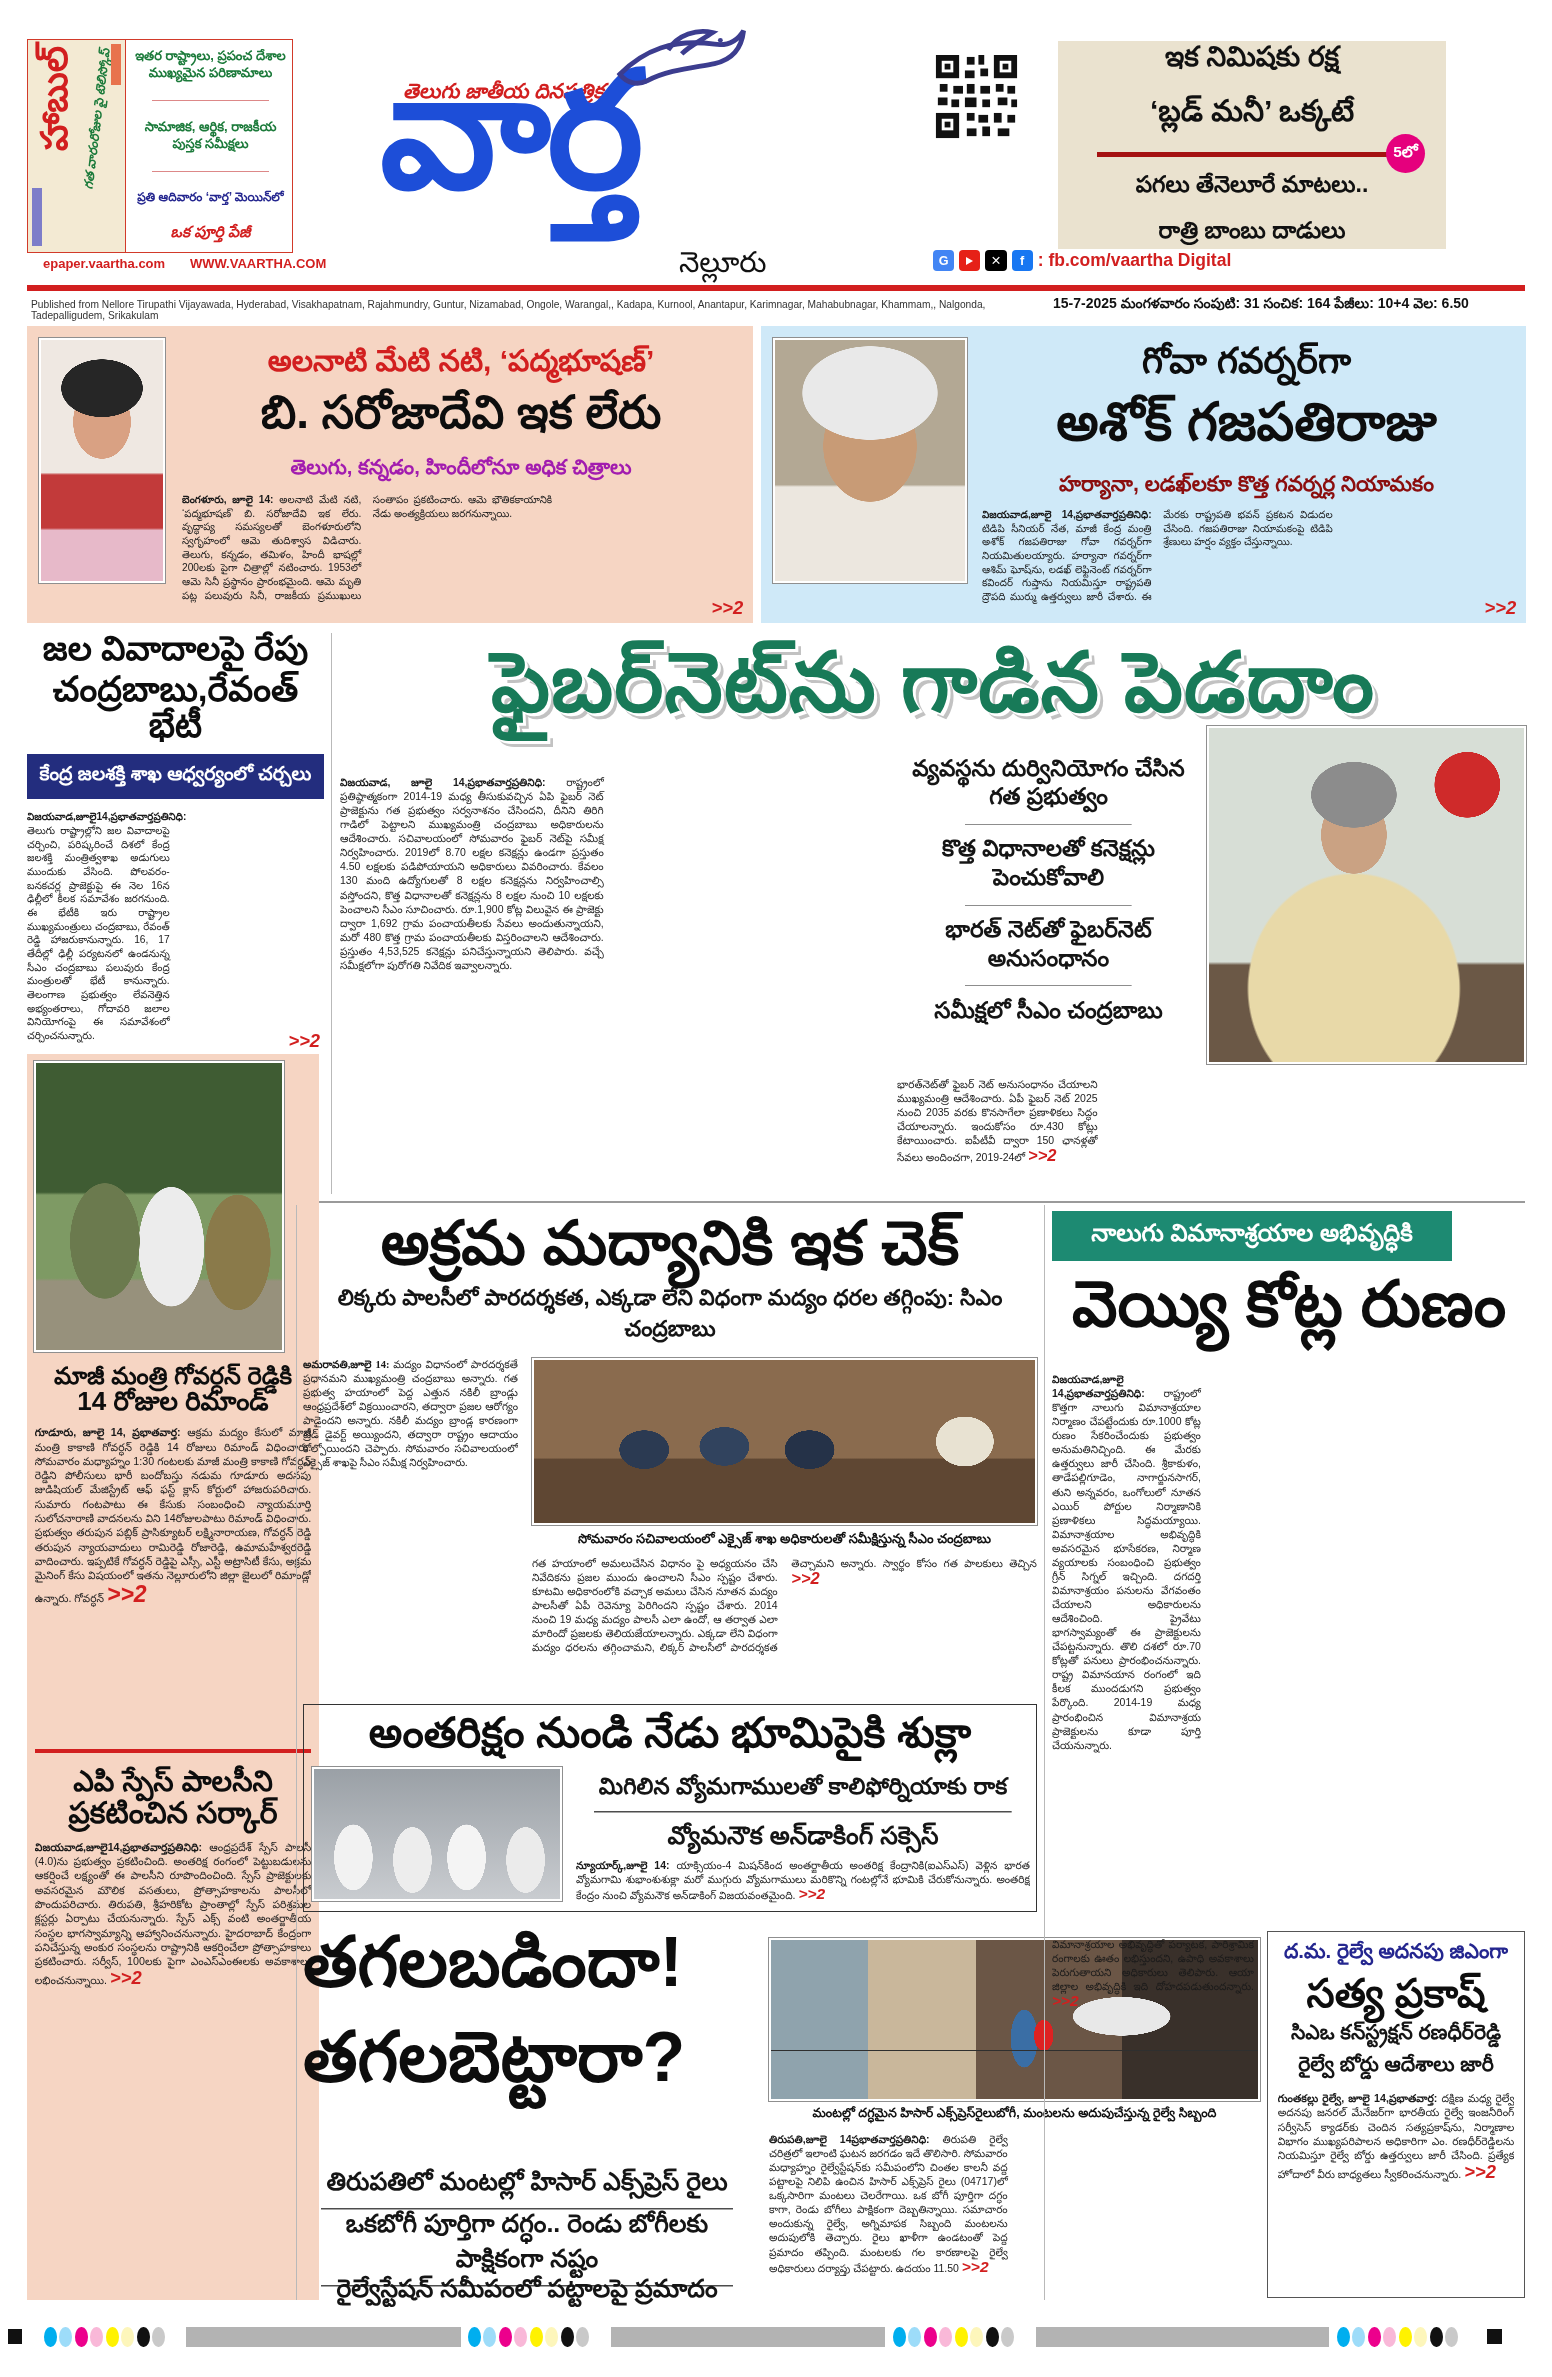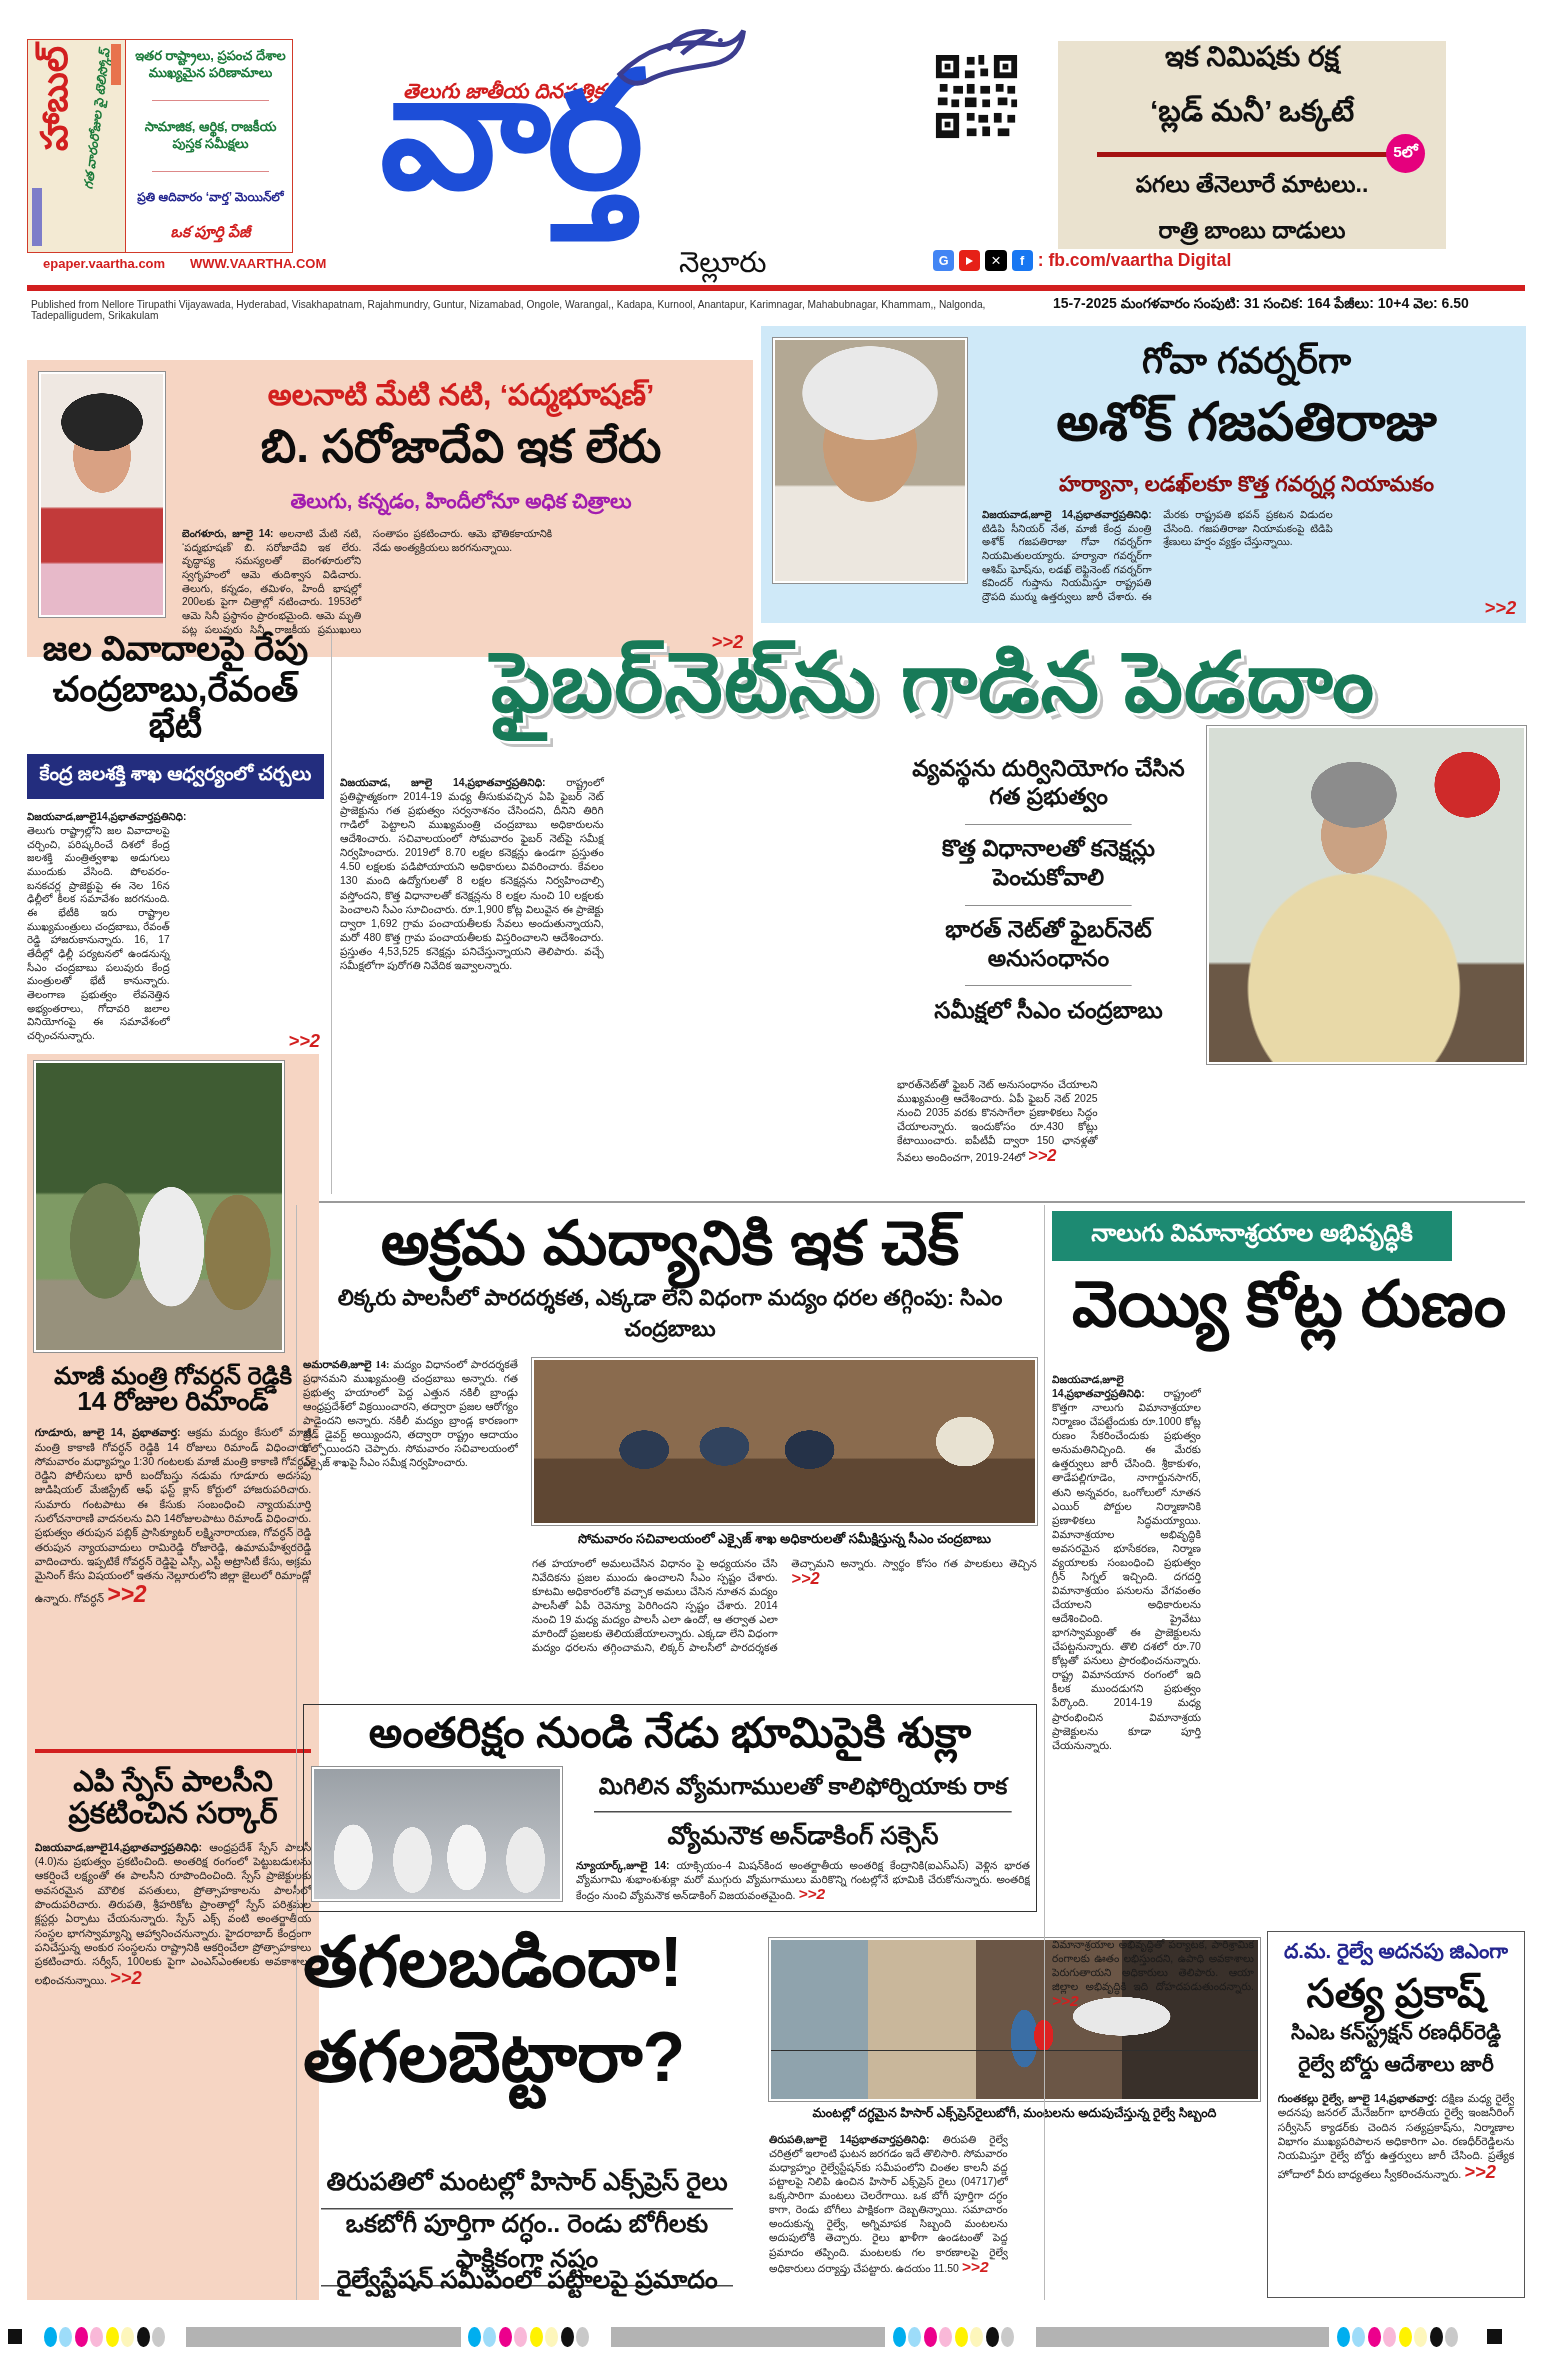--- a/index.html
+++ b/index.html
@@ -119,21 +119,21 @@
     </span>
   <span class="icon" style="background:#000;">✕</span>
   <span class="icon" style="background:#1877f2;">f</span>
   <span class="red b" style="font-size:17.5px;">: fb.com/vaartha Digital</span>
 </div>
 
 <div class="abs rule-red" style="left:27px;top:285px;width:1498px;height:5.8px;"></div>
 <div class="abs" style="left:31px;top:299px;width:980px;font-size:10.2px;color:#333;">Published from   Nellore   Tirupathi Vijayawada, Hyderabad, Visakhapatnam, Rajahmundry, Guntur, Nizamabad, Ongole, Warangal,, Kadapa, Kurnool, Anantapur,  Karimnagar, Mahabubnagar, Khammam,, Nalgonda, Tadepalligudem, Srikakulam</div>
 <div class="abs b" style="left:1053px;top:295px;width:475px;font-size:14px;color:#111;">15-7-2025  మంగళవారం  సంపుటి: 31  సంచిక: 164  పేజీలు: 10+4  వెల: 6.50</div>
 
-<div class="abs" style="left:27px;top:326px;width:726px;height:297px;background:#f6d5c3;margin-top:34px;">
+<div class="abs" style="left:27px;top:326px;width:726px;height:297px;background:#f6d5c3;">
   <div class="photo abs" style="left:11.6px;top:11.6px;width:126px;height:245px;background:
     radial-gradient(ellipse 41px 29px at 50% 20%, #262626 99%, transparent 100%),
     radial-gradient(ellipse 29px 37px at 50% 34%, #d9a183 99%, transparent 100%),
     linear-gradient(180deg,#efe8e2 55%,#c23a3a 56% 78%,#e7b9c9 79%);"></div>
   <div class="abs c kicker-red" style="left:155px;top:17.5px;width:558px;font-size:30px;">అలనాటి మేటి నటి, ‘పద్మభూషణ్’</div>
   <div class="abs c headline" style="left:155px;top:62px;width:558px;font-size:46px;">బి. సరోజాదేవి ఇక లేరు</div>
   <div class="abs c b" style="left:155px;top:130px;width:558px;font-size:20.4px;color:#a21caf;">తెలుగు, కన్నడం, హిందీలోనూ అధిక చిత్రాలు</div>
   <div class="abs body-text" style="left:155px;top:167px;width:561px;height:113px;columns:3;column-gap:11.6px;">
     <span class="dl">బెంగళూరు, జూలై 14:</span>
     <span>అలనాటి మేటి నటి, ‘పద్మభూషణ్’ బి. సరోజాదేవి ఇక లేరు. వృద్ధాప్య సమస్యలతో బెంగళూరులోని స్వగృహంలో ఆమె తుదిశ్వాస విడిచారు. తెలుగు, కన్నడం, తమిళం, హిందీ భాషల్లో 200లకు పైగా చిత్రాల్లో నటించారు. 1953లో ఆమె సినీ ప్రస్థానం ప్రారంభమైంది. ఆమె మృతి పట్ల పలువురు సినీ, రాజకీయ ప్రముఖులు సంతాపం ప్రకటించారు. ఆమె భౌతికకాయానికి నేడు అంత్యక్రియలు జరగనున్నాయి.</span>
@@ -259,21 +259,21 @@
     <span>యాక్సియం-4 మిషన్‌కింద అంతర్జాతీయ అంతరిక్ష కేంద్రానికి(ఐఎస్ఎస్) వెళ్లిన భారత వ్యోమగామి శుభాంశుశుక్లా మరో ముగ్గురు వ్యోమగాములు మరికొన్ని గంటల్లోనే భూమికి చేరుకోనున్నారు. అంతరిక్ష కేంద్రం నుంచి వ్యోమనౌక అన్‌డాకింగ్ విజయవంతమైంది.</span>
     <span class="jump" style="font-size:15.5px;">&gt;&gt;2</span>
   </div>
 </div>
 
 <div class="abs" style="left:303px;top:1926px;width:957px;height:374px;">
   <div class="headline" style="font-size:70px;width:388px;">తగలబడిందా!</div>
   <div class="headline" style="font-size:70px;width:388px;margin-top:21.3px;">తగలబెట్టారా?</div>
   <div class="abs c b subrule" style="left:0;top:241px;width:448px;font-size:25px;">తిరుపతిలో మంటల్లో హిసార్ ఎక్స్‌ప్రెస్ రైలు</div>
   <div class="abs c b subrule" style="left:0;top:283px;width:448px;font-size:25px;">ఒకబోగీ పూర్తిగా దగ్ధం.. రెండు బోగీలకు పాక్షికంగా నష్టం</div>
-  <div class="abs c b" style="left:0;top:339px;width:448px;font-size:25px;">రైల్వేస్టేషన్ సమీపంలో పట్టాలపై ప్రమాదం</div>
+  <div class="abs c b" style="left:0;top:348px;width:448px;font-size:25px;">రైల్వేస్టేషన్ సమీపంలో పట్టాలపై ప్రమాదం</div>
   <div class="photo abs" style="left:466px;top:11.6px;width:491px;height:163px;background:
     linear-gradient(0deg, transparent 0 30%, #2f2f2f 30% 31%, transparent 31%),
     radial-gradient(ellipse 49px 19.4px at 72% 48%, #e8e8e8 99%, transparent 100%),
     radial-gradient(ellipse 9.7px 15.5px at 56% 60%, #d22 99%, transparent 100%),
     radial-gradient(ellipse 13.6px 29px at 52% 62%, #3a6ea5 99%, transparent 100%),
     linear-gradient(90deg,#8fa3ad 0 20%,#c9b79b 20% 42%,#6b5646 42% 72%,#39302a 72%);"></div>
   <div class="caption abs" style="left:466px;top:180px;width:491px;font-size:12.6px;">మంటల్లో దగ్ధమైన హిసార్ ఎక్స్‌ప్రెస్‌రైలుబోగీ, మంటలను అదుపుచేస్తున్న రైల్వే సిబ్బంది</div>
   <div class="abs body-text" style="left:466px;top:206px;width:491px;height:155px;columns:2;column-gap:13.6px;font-size:10.5px;">
     <span class="dl">తిరుపతి,జూలై 14ప్రభాతవార్తప్రతినిధి:</span>
     <span>తిరుపతి రైల్వే చరిత్రలో ఇలాంటి ఘటన జరగడం ఇదే తొలిసారి. సోమవారం మధ్యాహ్నం రైల్వేస్టేషన్‌కు సమీపంలోని చింతల కాలనీ వద్ద పట్టాలపై నిలిపి ఉంచిన హిసార్ ఎక్స్‌ప్రెస్ రైలు (04717)లో ఒక్కసారిగా మంటలు చెలరేగాయి. ఒక బోగీ పూర్తిగా దగ్ధం కాగా, రెండు బోగీలు పాక్షికంగా దెబ్బతిన్నాయి. సమాచారం అందుకున్న రైల్వే, అగ్నిమాపక సిబ్బంది మంటలను అదుపులోకి తెచ్చారు. రైలు ఖాళీగా ఉండటంతో పెద్ద ప్రమాదం తప్పింది. మంటలకు గల కారణాలపై రైల్వే అధికారులు దర్యాప్తు చేపట్టారు. ఉదయం 11.50</span>

